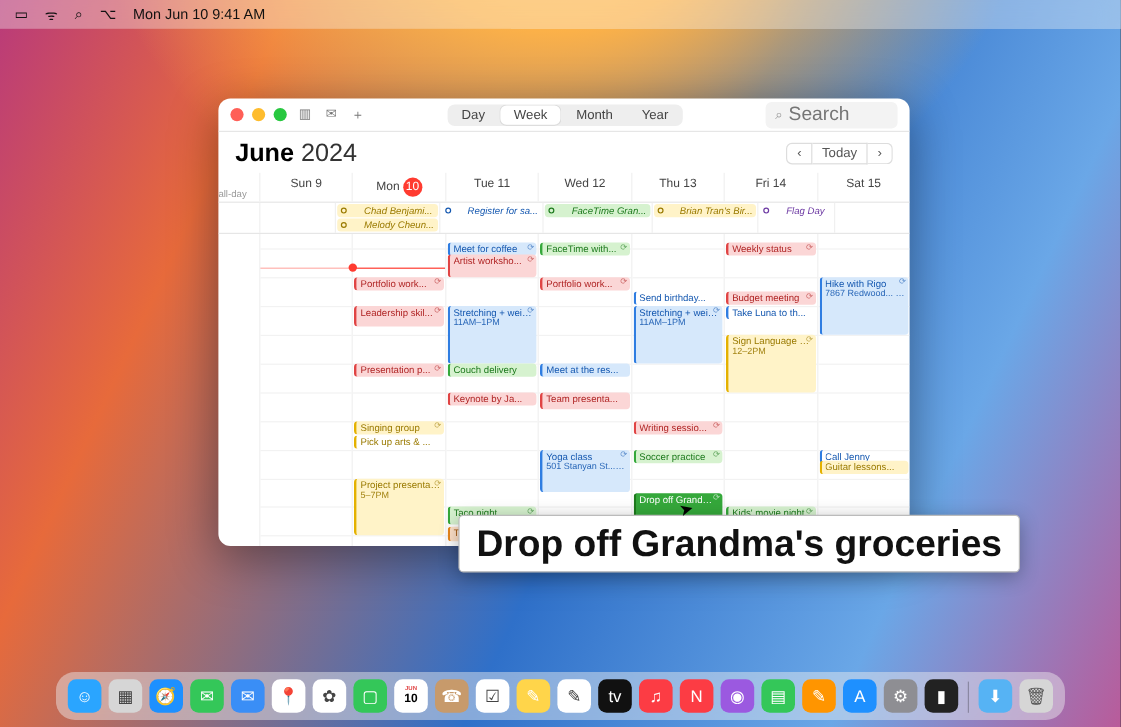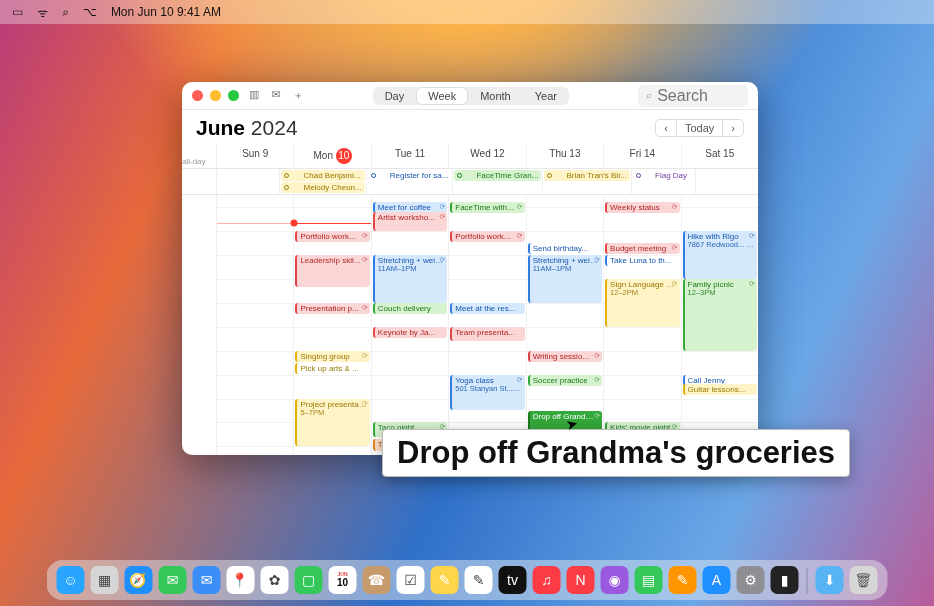--- a/index.html
+++ b/index.html
@@ -87,21 +87,21 @@
   flex: 1; text-align: center; padding: 4px 2px; border-left: 1px solid #f0f0f0; position: relative;
 }
 .day-col-head.today .daynum { background: #ff3b30; color: #fff; border-radius: 50%; display: inline-block; width: 16px; height: 16px; line-height: 16px; font-size: 10px; }
 
 
 .allday-row { display: flex; border-bottom: 1px solid #e6e6e6; }
 .allday-spacer { width: 34px; }
 .allday-cell { flex: 1; border-left: 1px solid #f0f0f0; padding: 1px; display: flex; flex-direction: column; gap: 1px; }
 .allday-ev {
   font-size: 8px; padding: 1px 3px; border-radius: 3px; display: flex; align-items: center; gap: 14px;
-  white-space: nowrap; overflow: hidden; text-overflow: ellipsis;
+  white-space: nowrap; overflow: hidden; text-overflow: ellipsis; font-style: italic;
 }
 .allday-ev .dot { width: 5px; height: 5px; border-radius: 50%; border: 1px solid currentColor; flex-shrink: 0; }
 
 
 .grid-scroll { flex: 1; overflow: hidden; position: relative; }
 .time-gutter { position: absolute; left: 0; top: 0; width: 34px; height: 100%; }
 .hour-label {
   position: absolute; right: 3px; font-size: 8px; color: #aaa; transform: translateY(-50%);
 }
 .now-label {
@@ -278,21 +278,21 @@
           <div class="hour-line" style="top: 179.587px;"></div>
           <div class="hour-line" style="top: 203.532px;"></div>
           <div class="hour-line" style="top: 227.477px;"></div>
           <div class="hour-line" style="top: 251.422px;"></div>
           <div class="now-line" style="top: 28.3349px;"></div>
           <div class="now-dot" style="top: 28.3349px; left: 0px;"></div>
           <div class="ev c-red" style="top: 35.9174px; height: 11px;">
             <div class="title">Portfolio work...</div>
             <span class="recur">⟳</span>
           </div>
-          <div class="ev c-red" style="top: 59.8624px; height: 32px;">
+          <div class="ev c-red" style="top: 59.8624px; height: 17px;">
             <div class="title">Leadership skil...</div>
             <span class="recur">⟳</span>
           </div>
           <div class="ev c-red" style="top: 107.752px; height: 11px;">
             <div class="title">Presentation p...</div>
             <span class="recur">⟳</span>
           </div>
           <div class="ev c-yellow" style="top: 155.642px; height: 11px;">
             <div class="title">Singing group</div>
             <span class="recur">⟳</span>
@@ -451,25 +451,20 @@
           <div class="hour-line" style="top: 107.752px;"></div>
           <div class="hour-line" style="top: 131.697px;"></div>
           <div class="hour-line" style="top: 155.642px;"></div>
           <div class="hour-line" style="top: 179.587px;"></div>
           <div class="hour-line" style="top: 203.532px;"></div>
           <div class="hour-line" style="top: 227.477px;"></div>
           <div class="hour-line" style="top: 251.422px;"></div>
           <div class="ev c-blue" style="top: 35.9174px; height: 47.8899px;">
             <div class="title">Hike with Rigo</div>
             <div class="sub">7867 Redwood...  ⏱ 10AM–12PM</div>
-            <span class="recur">⟳</span>
-          </div>
-          <div class="ev c-green" style="top: 83.8073px; height: 71.8349px;">
-            <div class="title">Family picnic</div>
-            <div class="sub">12–3PM</div>
             <span class="recur">⟳</span>
           </div>
           <div class="ev c-blue-line" style="top: 179.587px; height: 11px;">
             <div class="title">Call Jenny</div>
           </div>
           <div class="ev c-yellow" style="top: 189.165px; height: 11px;">
             <div class="title">Guitar lessons...</div>
           </div>
         </div>
       </div>

